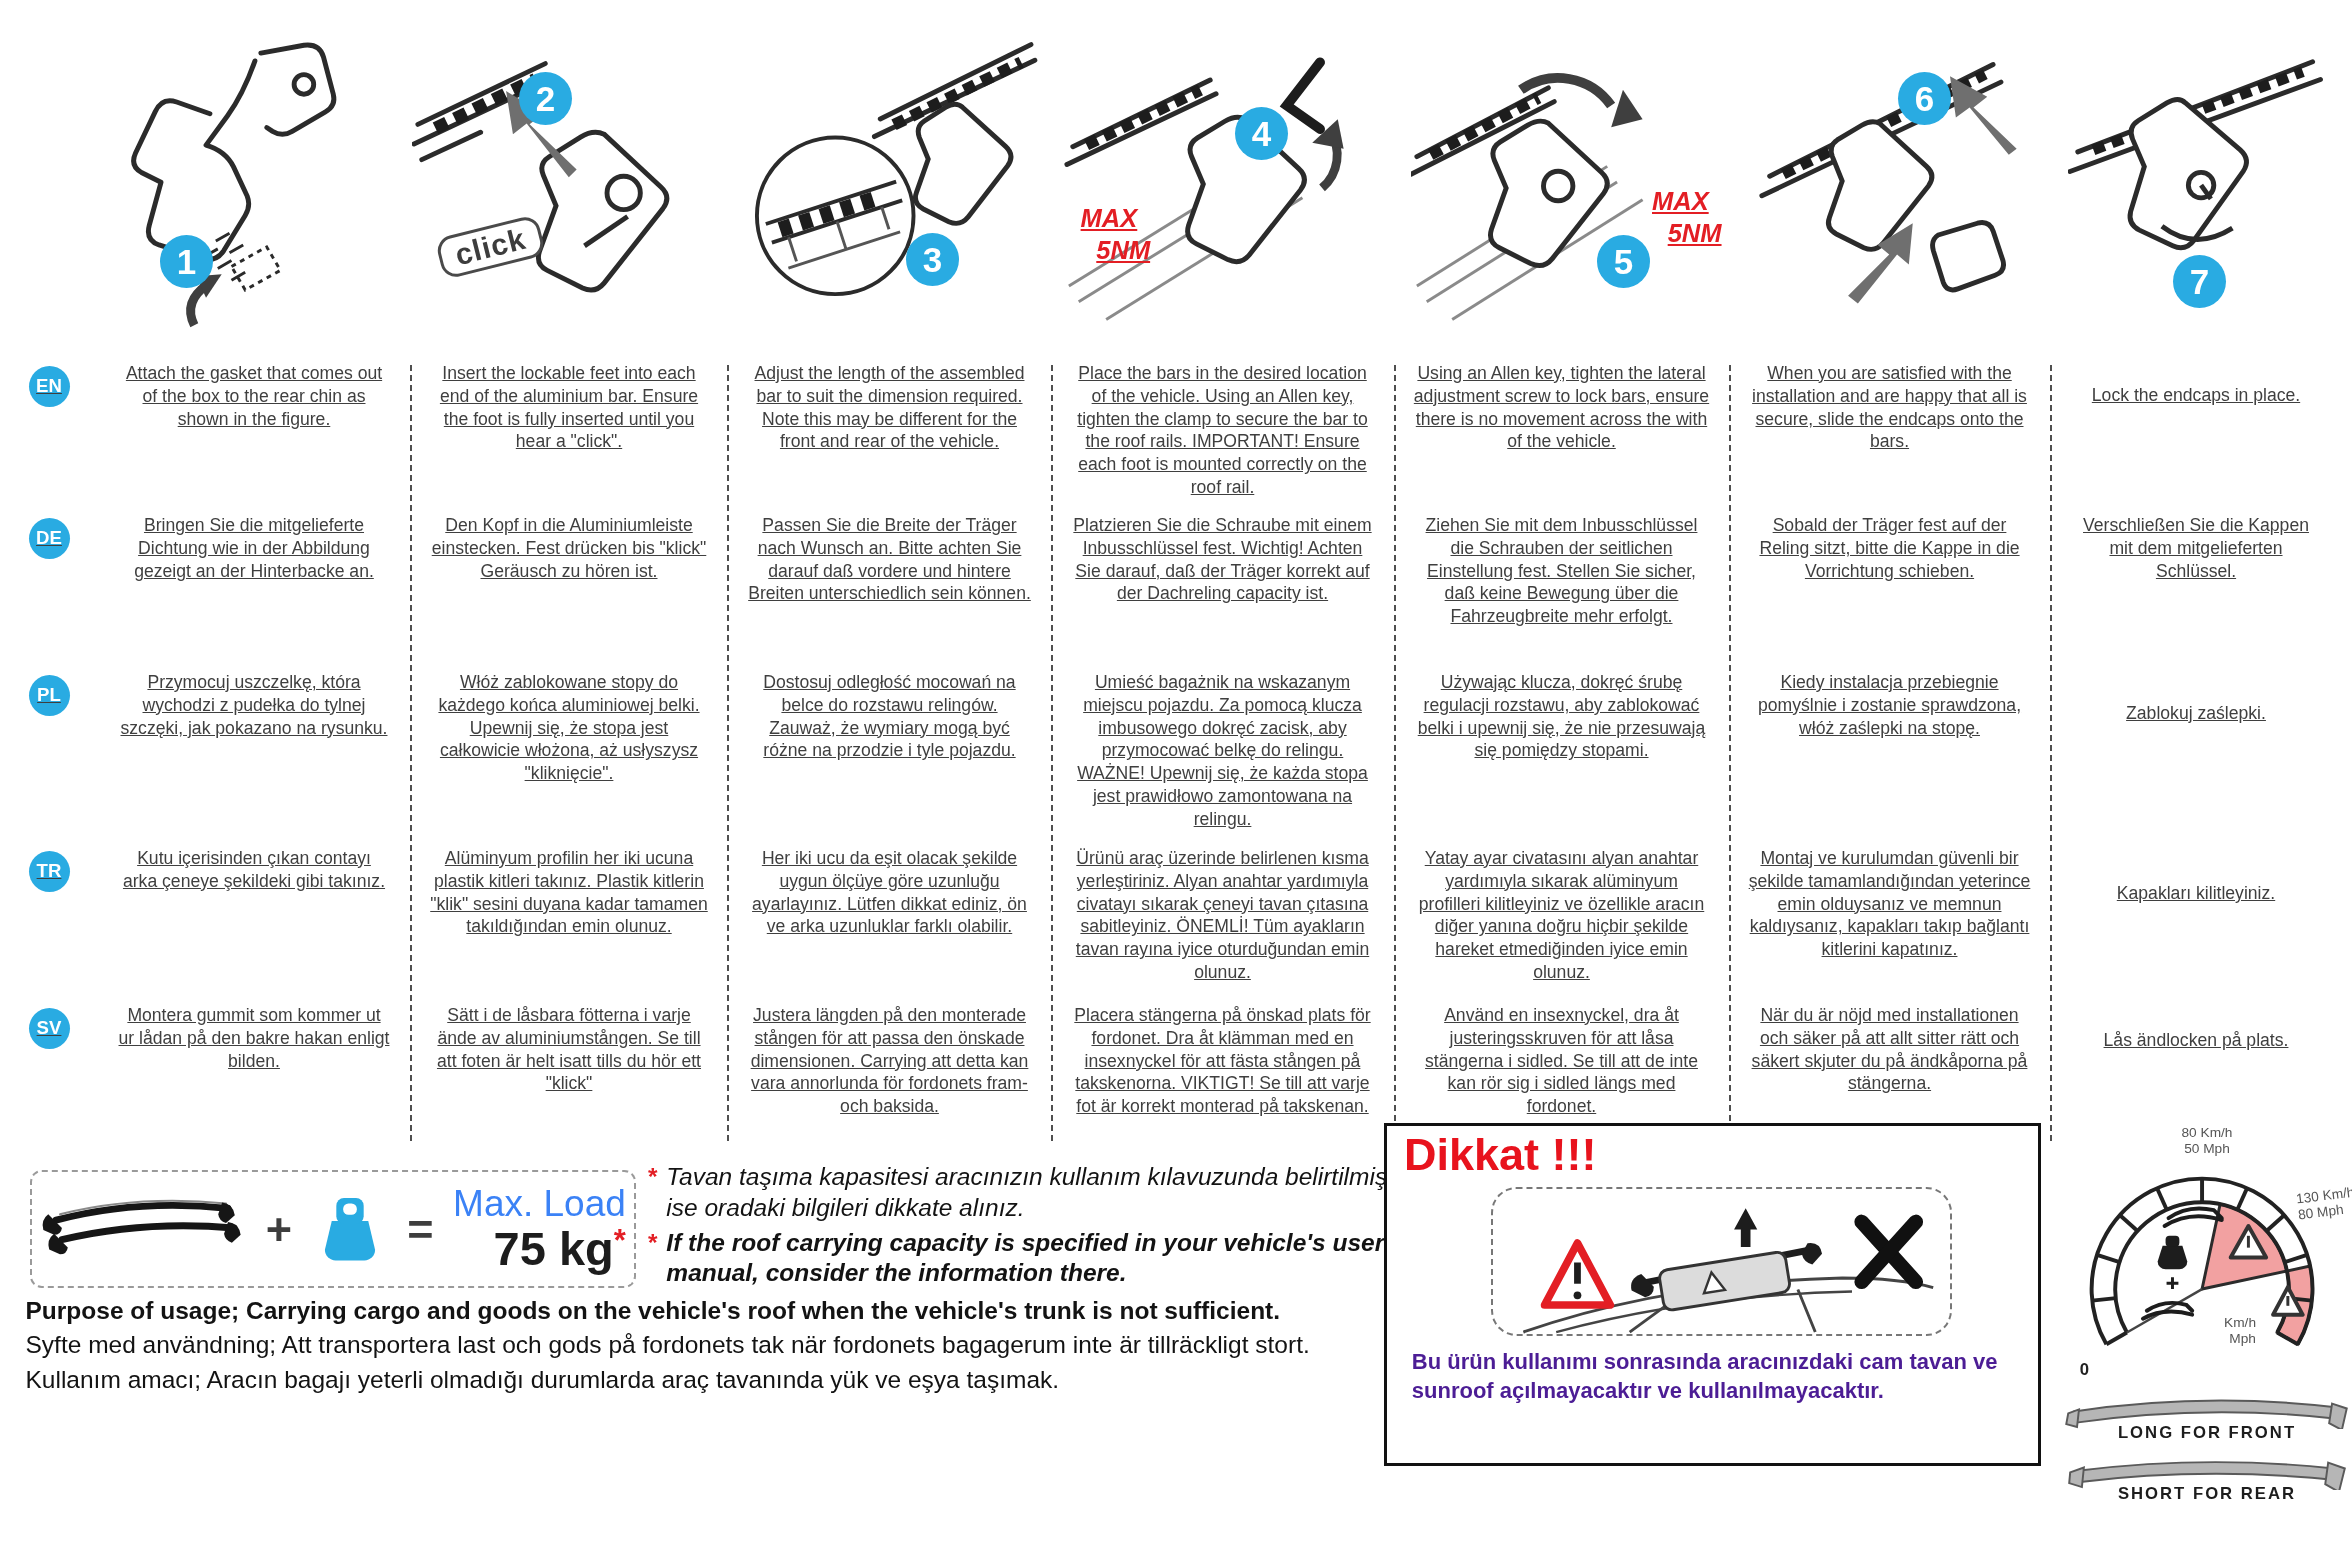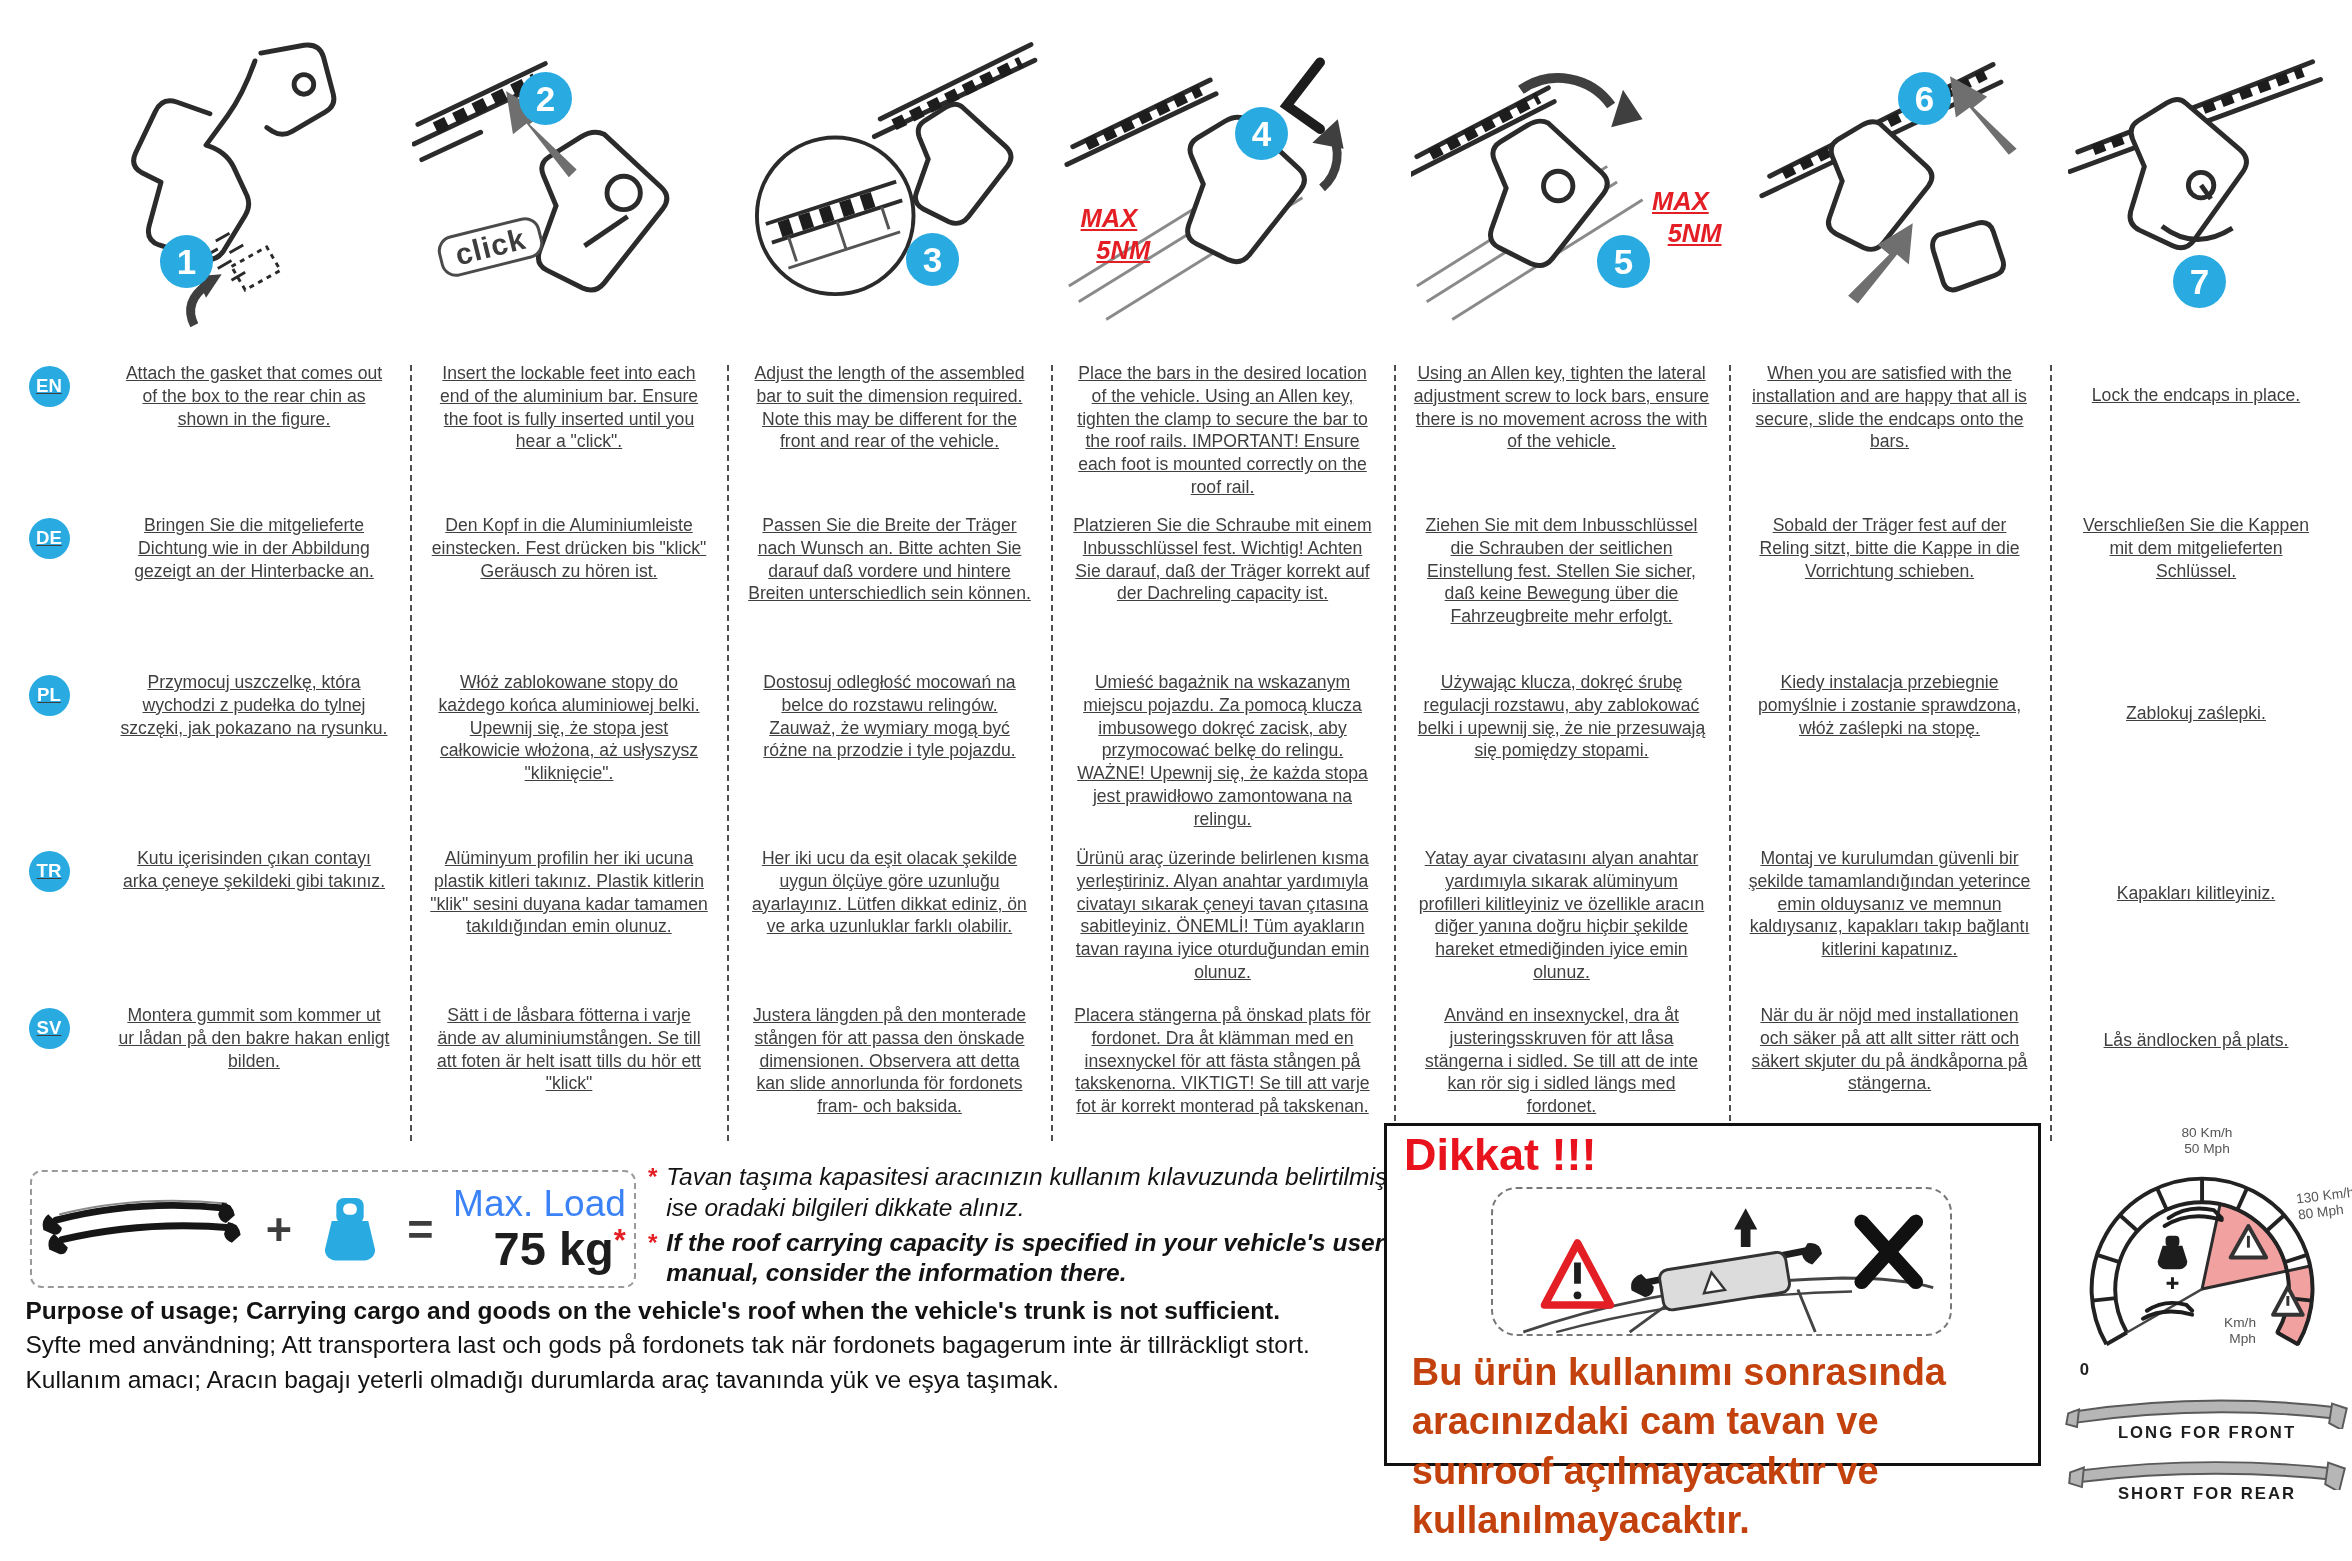--- a/index.html
+++ b/index.html
@@ -67,21 +67,21 @@
     position:absolute;left:1384px;top:1123px;width:657px;height:343px;
     border:3.9px solid #111;background:#fff;text-align:left;box-sizing:border-box;padding-left:17px;
   }
   .warn-title{color:#e8131d;font-size:45px;font-weight:bold;margin-top:3.9px;line-height:1.1;}
   .warn-illus{
     margin:7.8px auto 0;width:457px;height:145px;border:2.9px dashed #777;
     border-radius:25.5px;position:relative;overflow:hidden;
   }
   .warn-illus svg{width:100%;height:100%;display:block;}
   .warn-body{
-    color:#c2410c;font-weight:bold;font-size:38px;line-height:1.3;margin-top:11.8px;padding:0 7.8px;
+    color:#4c1d95;font-weight:bold;font-size:22px;line-height:1.3;margin-top:11.8px;padding:0 7.8px;
   }
   
   .speedo{position:absolute;left:2064px;top:1129px;width:286px;height:380px;font-size:13.7px;color:#555;}
   .sp-gauge{position:absolute;left:0;top:21.6px;width:286px;height:225px;}
   .sp-top{position:absolute;left:0;top:-3.9px;width:100%;text-align:center;line-height:1.15;}
   .sp-right{position:absolute;right:-5.9px;top:59px;text-align:left;line-height:1.15;transform:rotate(-7deg);}
   .sp-center{position:absolute;left:65px;top:186px;width:127px;text-align:right;line-height:1.15;}
   .sp-zero{position:absolute;left:15.7px;top:231px;font-size:16.7px;font-weight:bold;color:#222;}
   .bar-wrap{position:absolute;left:0;width:286px;height:57px;}
   .bar-wrap svg{position:absolute;left:0;top:0;width:286px;height:43px;}
@@ -310,21 +310,21 @@
     <div class="cell">Ürünü araç üzerinde belirlenen kısma yerleştiriniz. Alyan anahtar yardımıyla civatayı sıkarak çeneyi tavan çıtasına sabitleyiniz. ÖNEMLİ! Tüm ayakların tavan rayına iyice oturduğundan emin olunuz.</div>
     <div class="cell">Yatay ayar civatasını alyan anahtar yardımıyla sıkarak alüminyum profilleri kilitleyiniz ve özellikle aracın diğer yanına doğru hiçbir şekilde hareket etmediğinden iyice emin olunuz.</div>
     <div class="cell">Montaj ve kurulumdan güvenli bir şekilde tamamlandığından yeterince emin olduysanız ve memnun kaldıysanız, kapakları takıp bağlantı kitlerini kapatınız.</div>
     <div class="cell" style="padding-top:39px;">Kapakları kilitleyiniz.</div>
 
     <div class="cell lang-cell">
         <div class="lang-badge">SV</div>
       </div>
     <div class="cell">Montera gummit som kommer ut ur lådan på den bakre hakan enligt bilden.</div>
     <div class="cell">Sätt i de låsbara fötterna i varje ände av aluminiumstången. Se till att foten är helt isatt tills du hör ett "klick"</div>
-    <div class="cell">Justera längden på den monterade stången för att passa den önskade dimensionen. Observera att detta kan slide annorlunda för fordonets fram- och baksida.</div>
+    <div class="cell">Justera längden på den monterade stången för att passa den önskade dimensionen. Carrying att detta kan vara annorlunda för fordonets fram- och baksida.</div>
     <div class="cell">Placera stängerna på önskad plats för fordonet. Dra åt klämman med en insexnyckel för att fästa stången på takskenorna. VIKTIGT! Se till att varje fot är korrekt monterad på takskenan.</div>
     <div class="cell">Använd en insexnyckel, dra åt justeringsskruven för att låsa stängerna i sidled. Se till att de inte kan rör sig i sidled längs med fordonet.</div>
     <div class="cell">När du är nöjd med installationen och säker på att allt sitter rätt och säkert skjuter du på ändkåporna på stängerna.</div>
     <div class="cell" style="padding-top:29px;">Lås ändlocken på plats.</div>
   </div>
 
   <div class="maxload">
     <span>
       <svg width="206" height="84" viewBox="0 0 210 86">
         <g fill="none" stroke="#161616" stroke-linecap="round">

